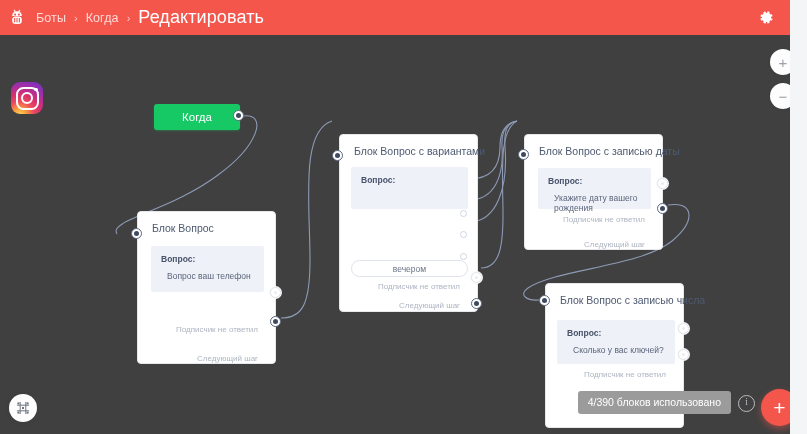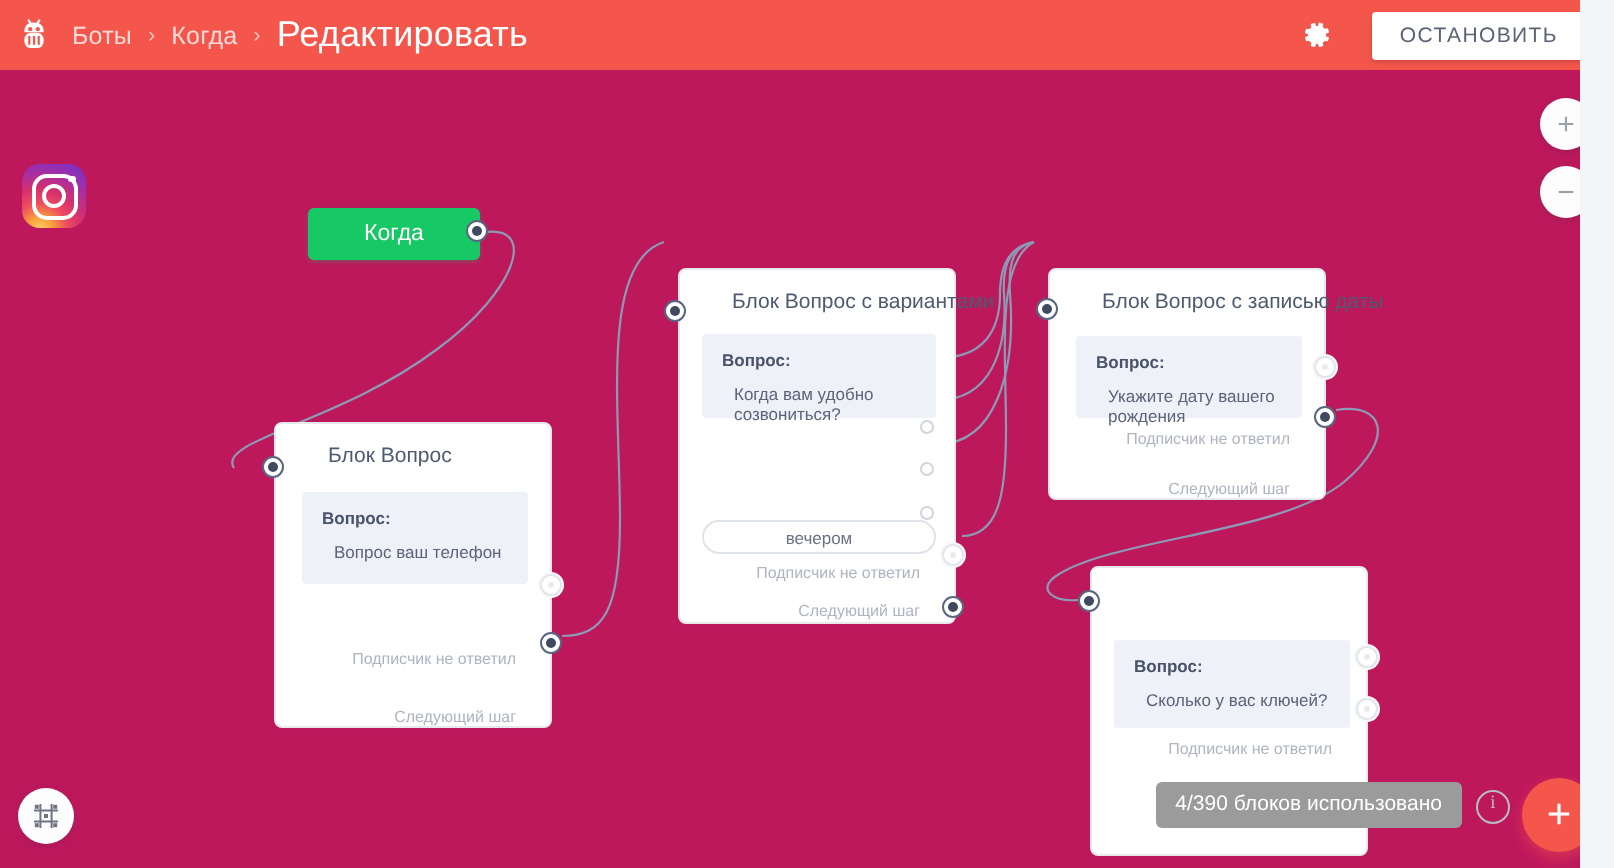--- a/index.html
+++ b/index.html
@@ -2,21 +2,21 @@
 <html><head>
 <meta charset="utf-8">
 <style>
   html,body{margin:0;padding:0;}
   body{
     width:807px;height:434px;overflow:hidden;
     font-family:"Liberation Sans","DejaVu Sans",sans-serif;
     background:#f4f5f7;
     -webkit-font-smoothing:antialiased;
   }
-  #app{position:relative;width:790px;height:434px;overflow:hidden;background:#be185d;}
+  #app{position:relative;width:790px;height:434px;overflow:hidden;background:#404040;}
 
   
   #header{
     position:absolute;left:0;top:0;width:807px;height:35px;
     background:#f4564c;display:flex;align-items:center;
     box-sizing:border-box;padding:0 14px 0 8px;
   }
   .bot-icon{width:18px;height:18px;flex:0 0 18px;margin-right:10px;position:relative;}
   .bot-icon svg{display:block;}
   .crumbs{display:flex;align-items:center;flex:1 1 auto;min-width:0;}
@@ -96,21 +96,21 @@
     display:flex;align-items:center;justify-content:center;cursor:pointer;
     color:#fff;font-size:21px;line-height:1;font-weight:300;
   }
 
   
   .node{
     position:absolute;background:#ffffff;border:1px solid #e6e8ec;border-radius:4px;
     box-sizing:border-box;box-shadow:0 1px 2px rgba(60,70,90,.05);
   }
   .node-title{
-    position:absolute;left:26px;top:10px;font-size:10.5px;color:#4e5a70;white-space:nowrap;
+    position:absolute;left:14px;top:10px;font-size:10.5px;color:#4e5a70;white-space:nowrap;
   }
   .q-box{
     position:absolute;background:#eef1f8;border-radius:2px;box-sizing:border-box;
     padding:8px 10px 9px;
   }
   .q-label{font-size:8.5px;color:#48526a;font-weight:bold;margin-bottom:7px;}
   .q-text{font-size:8.5px;color:#5b6479;padding-left:6px;}
   .opt{
     position:absolute;height:17px;border:1px solid #dfe3ea;border-radius:9px;
     background:#fff;box-sizing:border-box;display:flex;align-items:center;
@@ -171,21 +171,20 @@
       <span class="crumb active">Редактировать</span>
     </div>
 
     <div class="gear-btn">
       <svg width="15" height="15" viewBox="0 0 16 16">
         <path fill="#ffffff" d="M8 5.1A2.9 2.9 0 1 0 8 10.9 2.9 2.9 0 0 0 8 5.1zm0 4.4A1.5 1.5 0 1 1 8 6.5a1.5 1.5 0 0 1 0 3z"></path>
         <path fill="#ffffff" d="M14 9.1l-1.2-.3a4.9 4.9 0 0 0 0-1.6L14 6.9a.5.5 0 0 0 .35-.6l-.4-1.5a.5.5 0 0 0-.58-.36l-1.2.3a4.9 4.9 0 0 0-1.15-1.15l.3-1.2a.5.5 0 0 0-.36-.58l-1.5-.4a.5.5 0 0 0-.6.35L8.55 3.2a4.9 4.9 0 0 0-1.1 0L7.14 2a.5.5 0 0 0-.6-.35l-1.5.4a.5.5 0 0 0-.36.58l.3 1.2A4.9 4.9 0 0 0 3.83 4.98l-1.2-.3a.5.5 0 0 0-.58.36l-.4 1.5a.5.5 0 0 0 .35.6l1.2.3a4.9 4.9 0 0 0 0 1.13l-1.2.3a.5.5 0 0 0-.35.6l.4 1.5a.5.5 0 0 0 .58.36l1.2-.3a4.9 4.9 0 0 0 1.15 1.15l-.3 1.2a.5.5 0 0 0 .36.58l1.5.4a.5.5 0 0 0 .6-.35l.3-1.2a4.9 4.9 0 0 0 1.13 0l.3 1.2a.5.5 0 0 0 .6.35l1.5-.4a.5.5 0 0 0 .36-.58l-.3-1.2a4.9 4.9 0 0 0 1.15-1.15l1.2.3a.5.5 0 0 0 .58-.36l.4-1.5A.5.5 0 0 0 14 9.1z"></path>
       </svg>
     </div>
 
-    <button class="stop-btn">ОСТАНОВИТЬ</button>
   </div>
 
   <div id="canvas">
 
     <svg id="wires" viewBox="0 0 807 399">
 
       <path class="wire" d="M 243 81 C 268 78 259 110 218 140 C 170 176 108 185 117 199"></path>
 
       <path class="wire" d="M 281 283 C 302 283 310 270 310 225 C 310 170 300 96 332 86"></path>
 
@@ -239,21 +238,20 @@
       <div class="port-label" style="right:17px;top:142px;">Следующий шаг</div>
     </div>
     <div class="port active" style="left:131px;top:193px;"></div>
     <div class="port idle" style="left:270px;top:252px;"></div>
     <div class="port active" style="left:270px;top:281px;"></div>
 
     <div class="node" style="left:339px;top:99px;width:139px;height:178px;">
       <div class="node-title">Блок Вопрос с вариантами</div>
       <div class="q-box" style="left:11px;top:32px;width:117px;height:42px;">
         <div class="q-label">Вопрос:</div>
-        <div class="q-text">Когда вам удобно созвониться?</div>
       </div>
       <div class="opt" style="left:11px;top:125px;width:117px;">вечером</div>
       <div class="port-label" style="right:17px;top:147px;">Подписчик не ответил</div>
       <div class="port-label" style="right:17px;top:166px;">Следующий шаг</div>
     </div>
     <div class="port active" style="left:332px;top:115px;"></div>
     <div class="port small" style="left:460px;top:175px;"></div>
     <div class="port small" style="left:460px;top:196px;"></div>
     <div class="port small" style="left:460px;top:218px;"></div>
     <div class="port idle" style="left:471px;top:237px;"></div>
@@ -266,20 +264,21 @@
         <div class="q-text">Укажите дату вашего рождения</div>
       </div>
       <div class="port-label" style="right:17px;top:80px;">Подписчик не ответил</div>
       <div class="port-label" style="right:17px;top:105px;">Следующий шаг</div>
     </div>
     <div class="port active" style="left:518px;top:114px;"></div>
     <div class="port idle" style="left:657px;top:143px;"></div>
     <div class="port active" style="left:657px;top:168px;"></div>
 
     <div class="node" style="left:545px;top:248px;width:139px;height:145px;">
+      <div class="node-title">Блок Вопрос с записью числа</div>
       <div class="q-box" style="left:11px;top:36px;width:118px;height:44px;">
         <div class="q-label">Вопрос:</div>
         <div class="q-text">Сколько у вас ключей?</div>
       </div>
       <div class="port-label" style="right:17px;top:86px;">Подписчик не ответил</div>
       <div class="port-label" style="right:17px;top:112px;">Следующий шаг</div>
     </div>
     <div class="port active" style="left:539px;top:260px;"></div>
     <div class="port idle" style="left:678px;top:288px;"></div>
     <div class="port idle" style="left:678px;top:314px;"></div>

